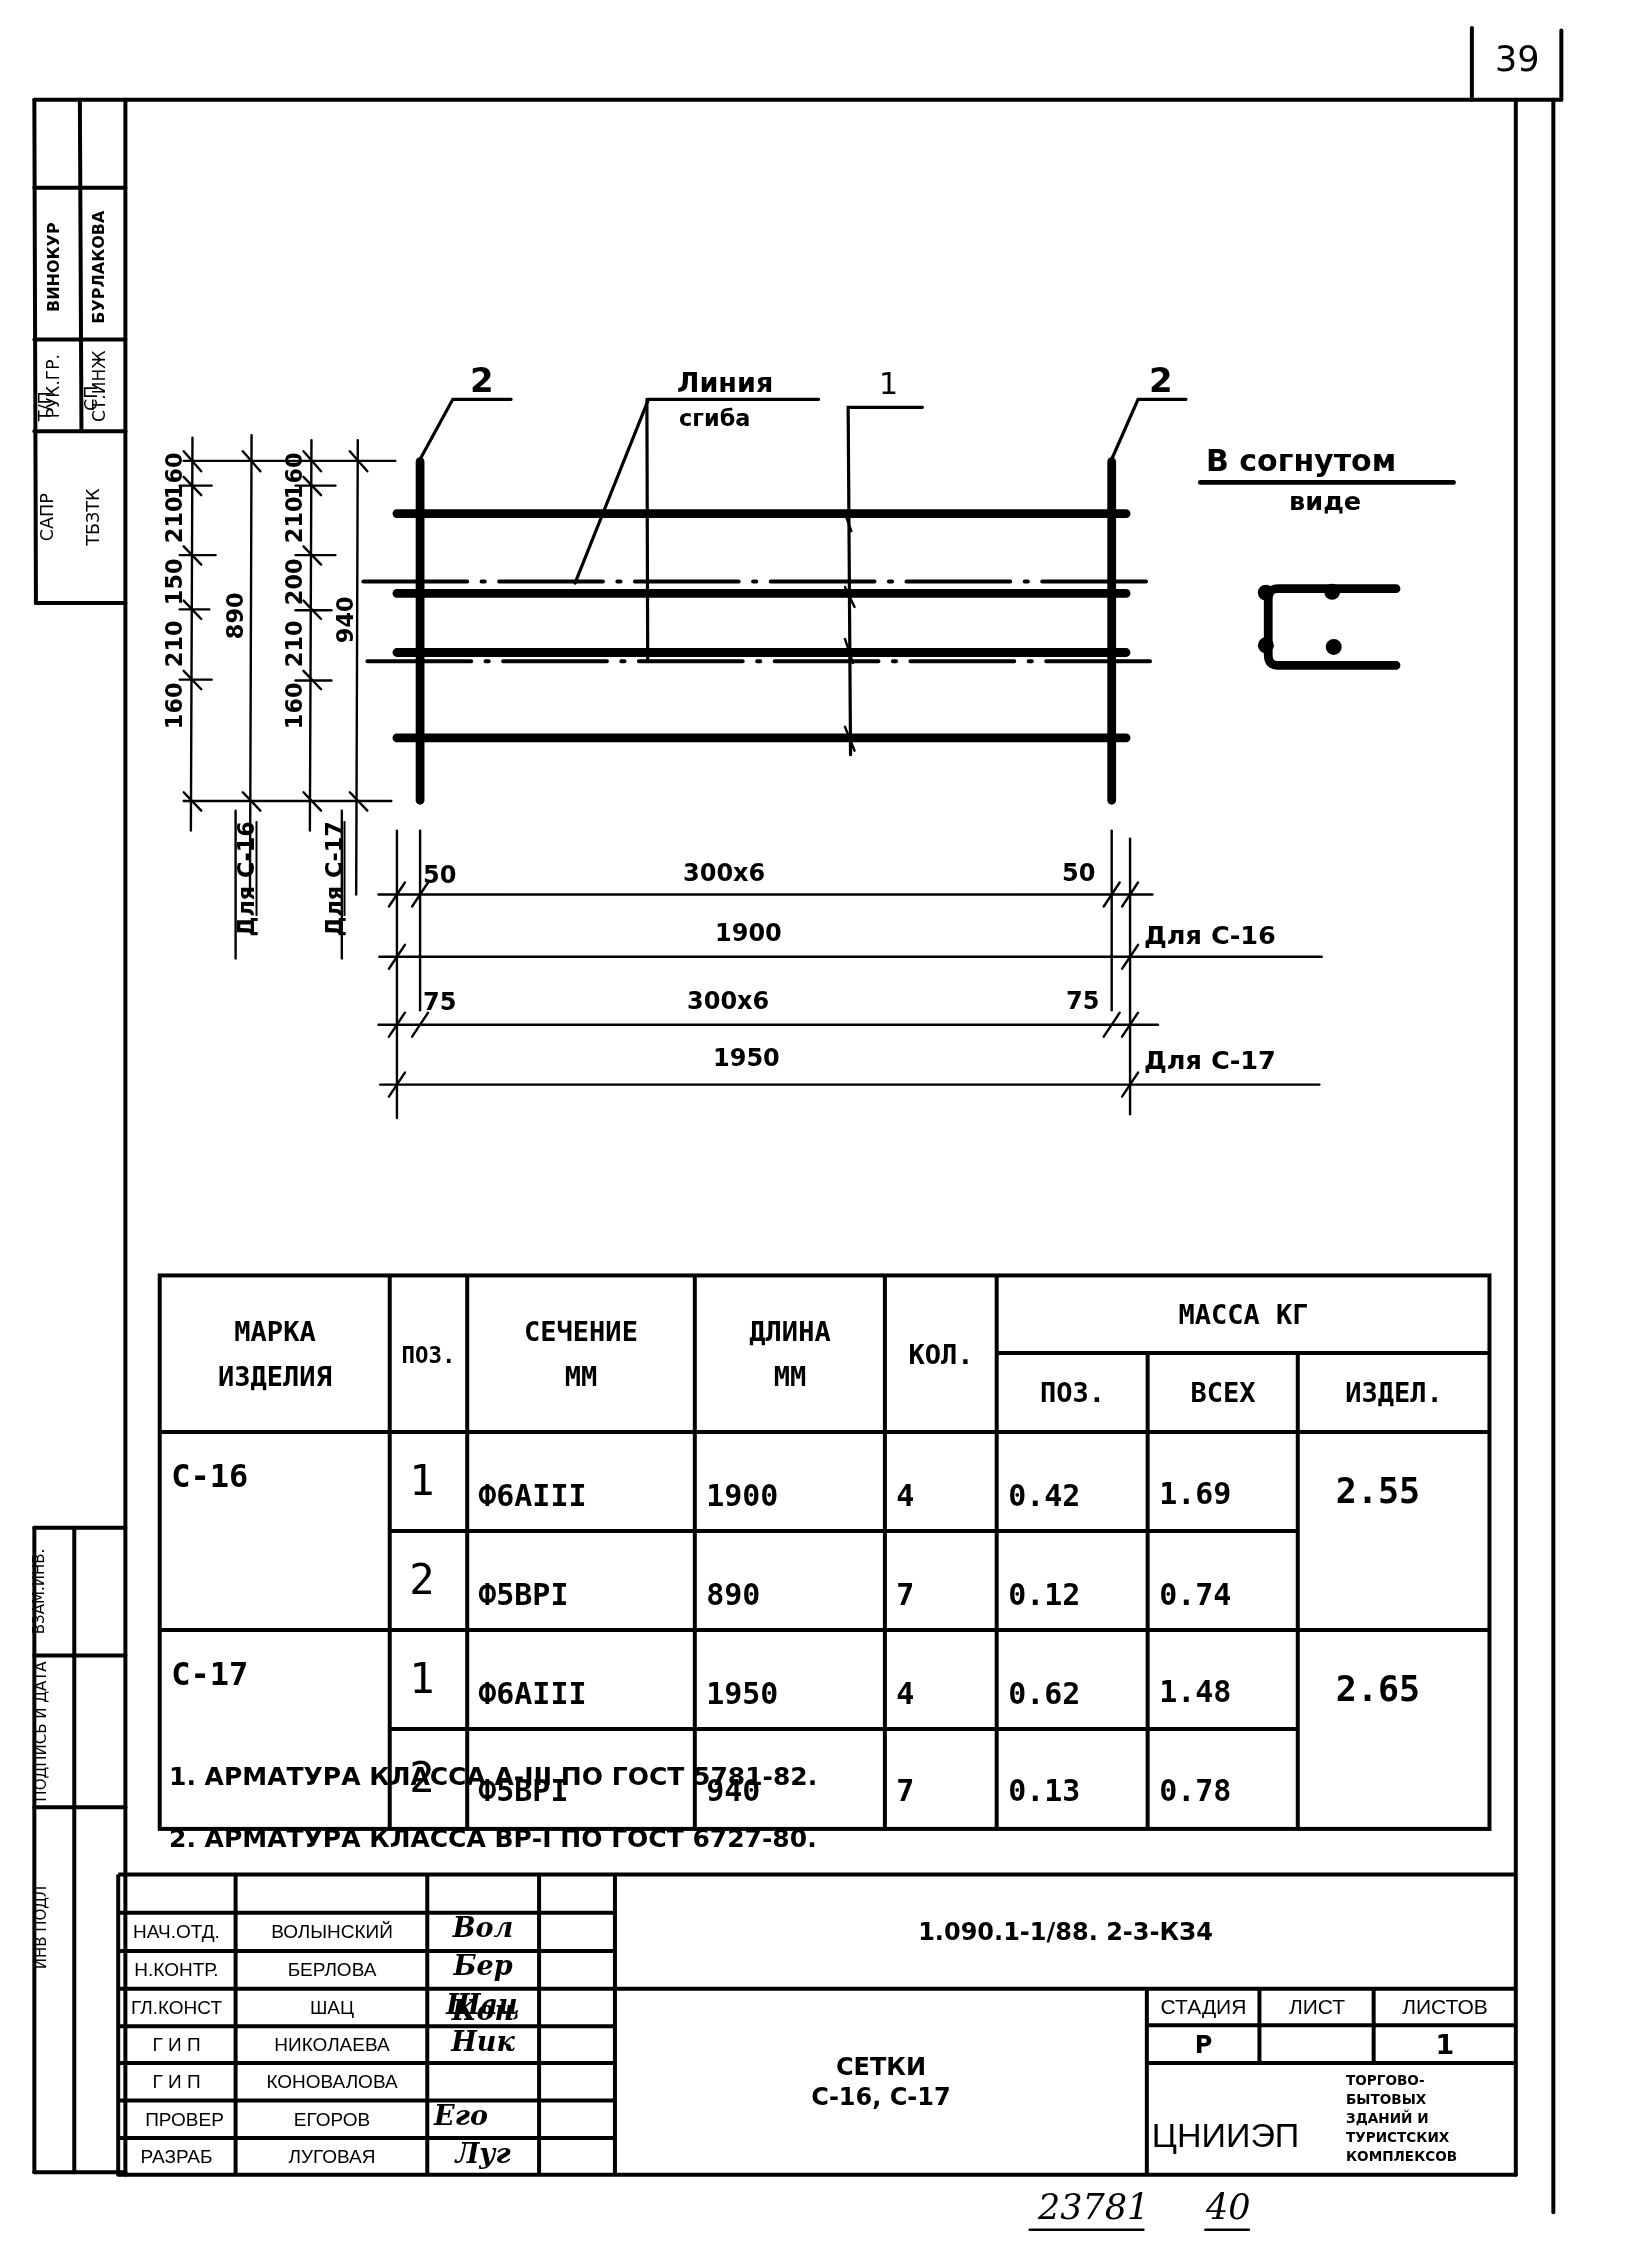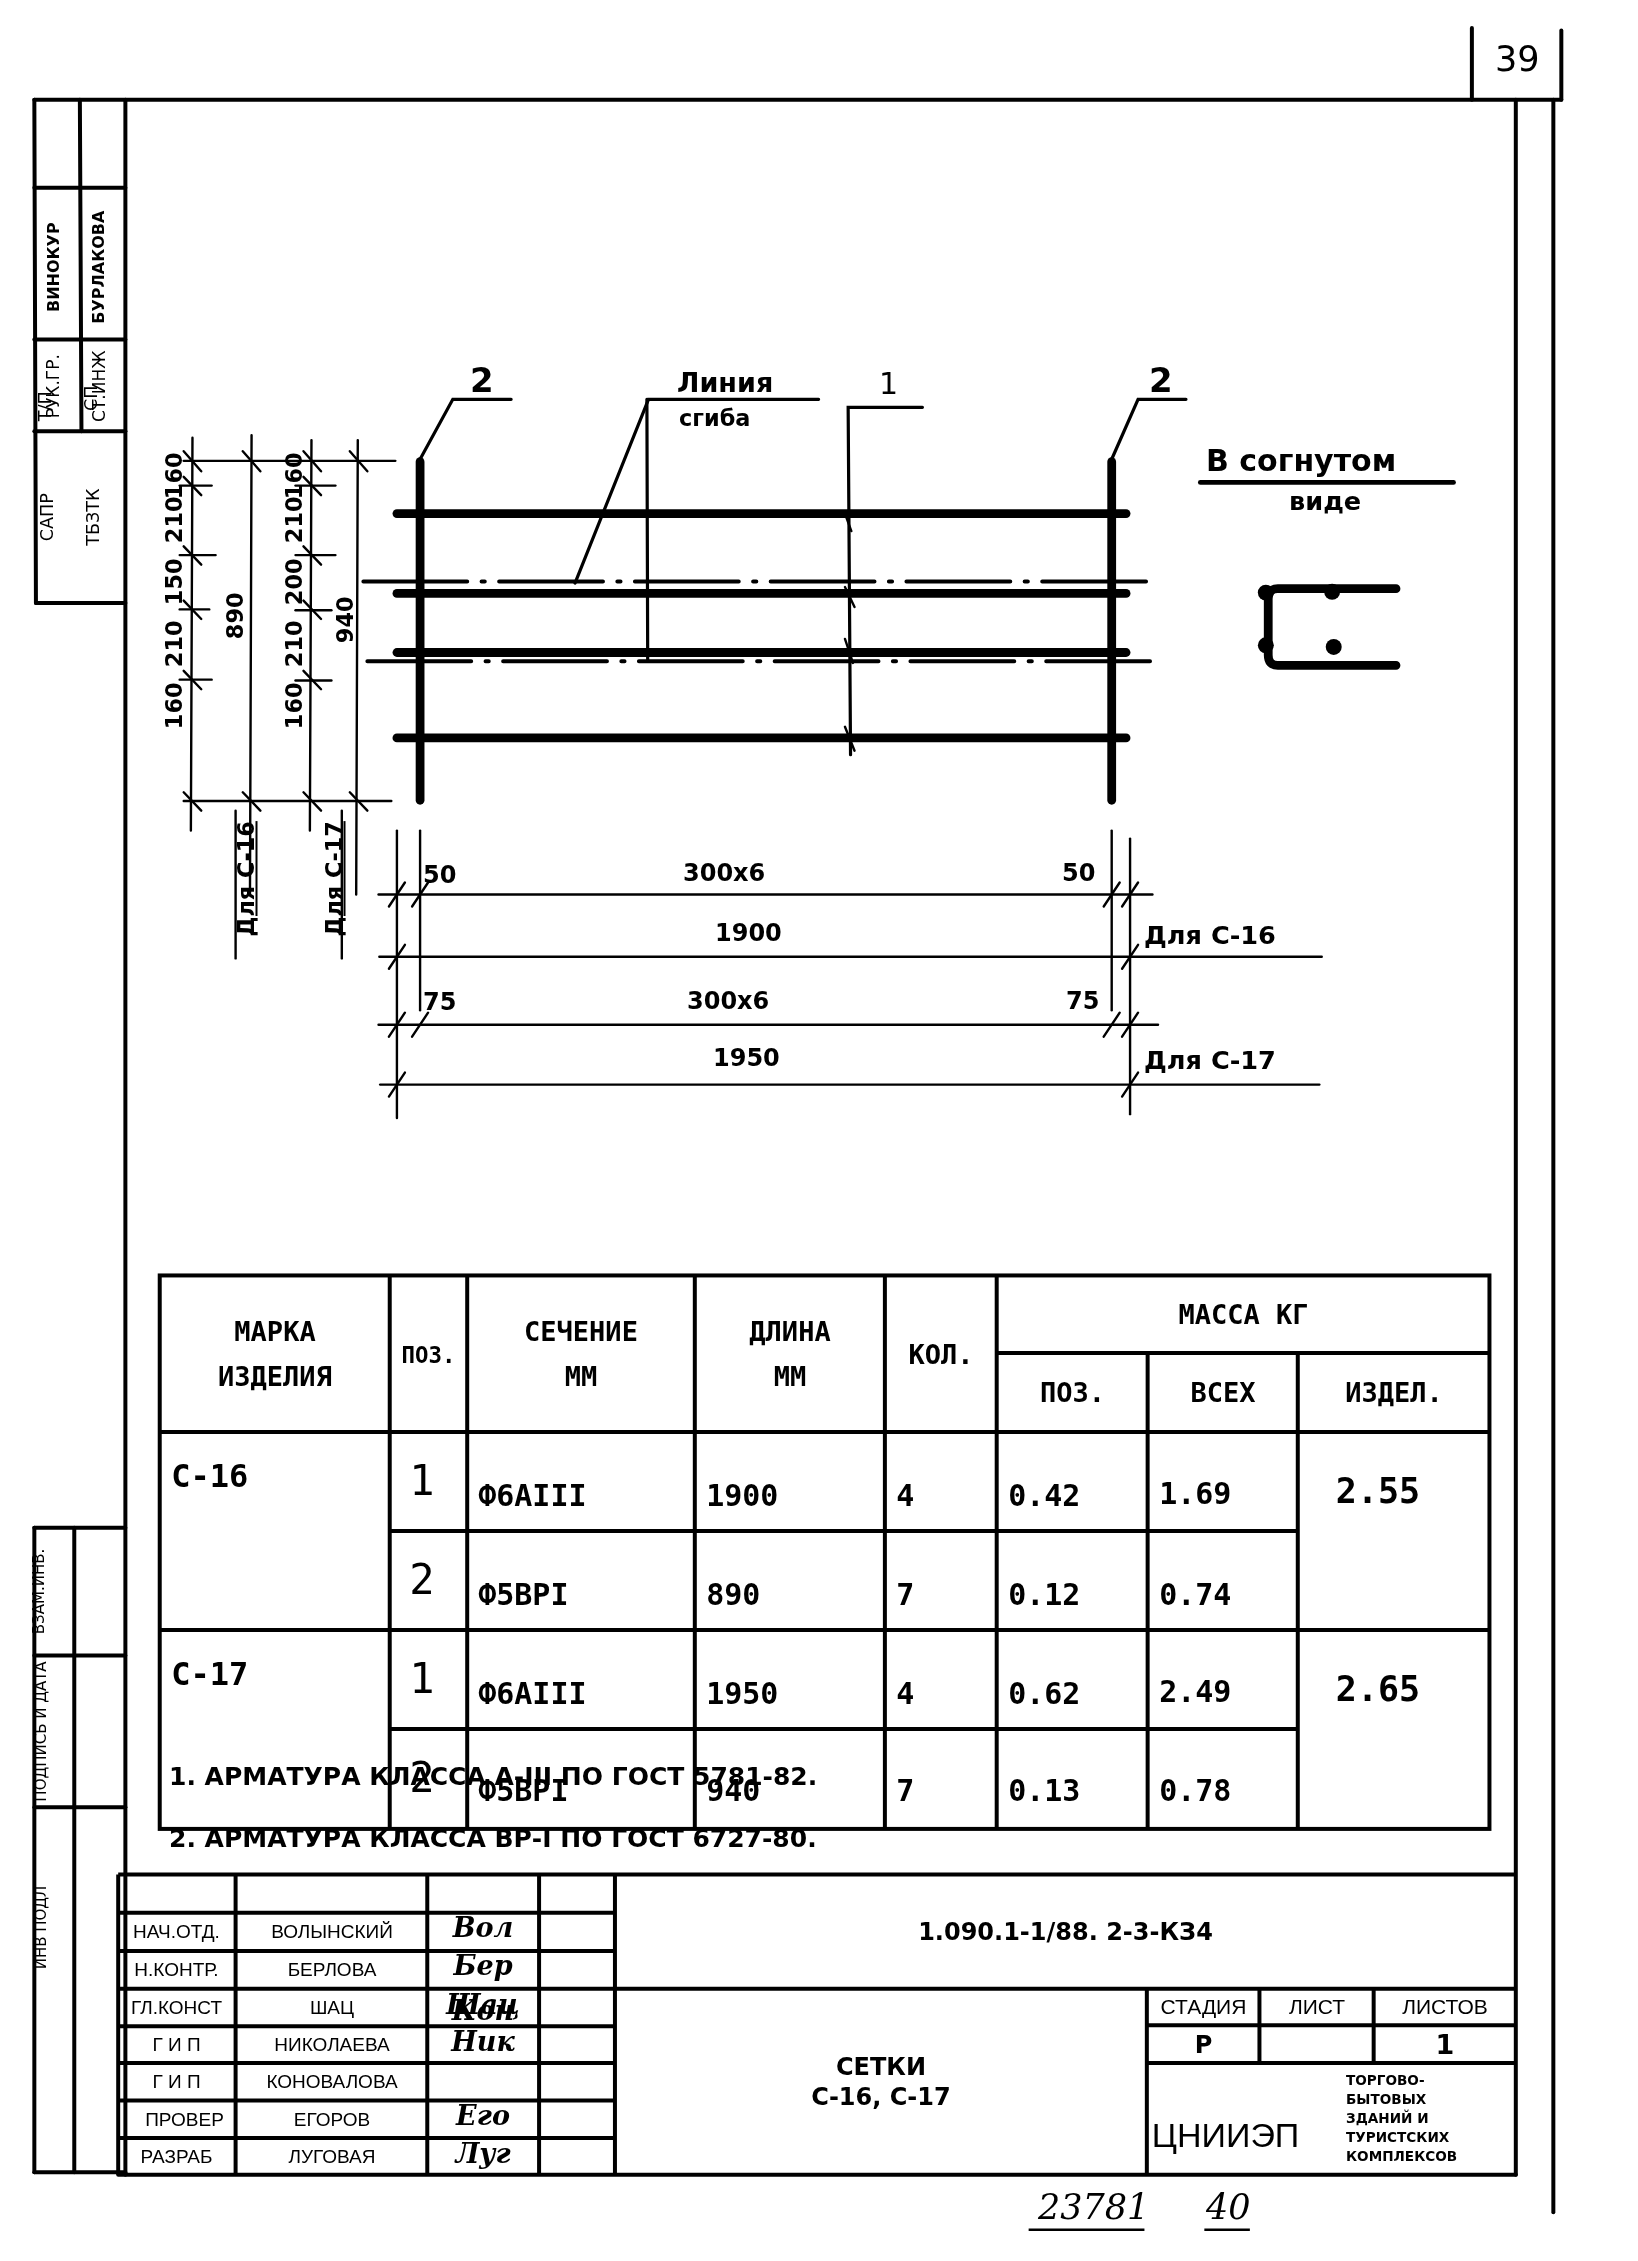--- a/index.html
+++ b/index.html
@@ -307,21 +307,21 @@
 
   <div class="cell mono left" style="left:160px;top:1630px;width:230px;height:88px;font-size:32px;">С-17</div>
   <div class="cell mono" style="left:1298px;top:1630px;width:160px;height:120px;font-size:35px;">2.65</div>
 
   <div>
     <div class="cell mono" style="left:390px;top:1630px;width:64px;height:99px;font-size:42px;font-weight:normal;">1</div>
     <div class="cell mono left" style="left:467px;top:1644px;width:228px;height:99px;font-size:30px;">Ф6АIII</div>
     <div class="cell mono left" style="left:695px;top:1644px;width:190px;height:99px;font-size:30px;">1950</div>
     <div class="cell mono left" style="left:885px;top:1644px;width:112px;height:99px;font-size:30px;">4</div>
     <div class="cell mono left" style="left:997px;top:1644px;width:151px;height:99px;font-size:30px;">0.62</div>
-    <div class="cell mono left" style="left:1148px;top:1642px;width:150px;height:99px;font-size:30px;">2.49</div>
+    <div class="cell mono left" style="left:1148px;top:1642px;width:150px;height:99px;font-size:30px;">1.48</div>
   </div>
   <div>
     <div class="cell mono" style="left:390px;top:1729px;width:64px;height:99px;font-size:42px;font-weight:normal;">2</div>
     <div class="cell mono left" style="left:467px;top:1741px;width:228px;height:99px;font-size:30px;">Ф5ВРI</div>
     <div class="cell mono left" style="left:695px;top:1741px;width:190px;height:99px;font-size:30px;">940</div>
     <div class="cell mono left" style="left:885px;top:1741px;width:112px;height:99px;font-size:30px;">7</div>
     <div class="cell mono left" style="left:997px;top:1741px;width:151px;height:99px;font-size:30px;">0.13</div>
     <div class="cell mono left" style="left:1148px;top:1741px;width:150px;height:99px;font-size:30px;">0.78</div>
   </div>
 </div>
@@ -355,21 +355,21 @@
     <div class="cell sig" style="left:427px;top:2023px;width:112px;height:37px;">Ник</div>
   </div>
   <div>
     <div class="cell tb" style="left:118px;top:2063px;width:117px;height:38px;">Г И П</div>
     <div class="cell tb" style="left:236px;top:2063px;width:192px;height:38px;">КОНОВАЛОВА</div>
     <div class="cell sig" style="left:427px;top:1992px;width:112px;height:38px;">Кон</div>
   </div>
   <div>
     <div class="cell tb" style="left:118px;top:2101px;width:117px;height:38px;padding-left:8px;">ПРОВЕР</div>
     <div class="cell tb" style="left:236px;top:2101px;width:192px;height:38px;">ЕГОРОВ</div>
-    <div class="cell sig" style="left:427px;top:2097px;width:112px;height:38px;">Его</div>
+    <div class="cell sig" style="left:405px;top:2097px;width:112px;height:38px;">Его</div>
   </div>
   <div>
     <div class="cell tb" style="left:118px;top:2138px;width:117px;height:37px;">РАЗРАБ</div>
     <div class="cell tb" style="left:236px;top:2138px;width:192px;height:37px;">ЛУГОВАЯ</div>
     <div class="cell sig" style="left:427px;top:2135px;width:112px;height:37px;">Луг</div>
   </div>
 
   <div class="cell" style="left:615px;top:1989px;width:532px;height:186px;font-size:24px;flex-direction:column;">
     <span>СЕТКИ</span>
     <span style="">С-16, С-17</span>

